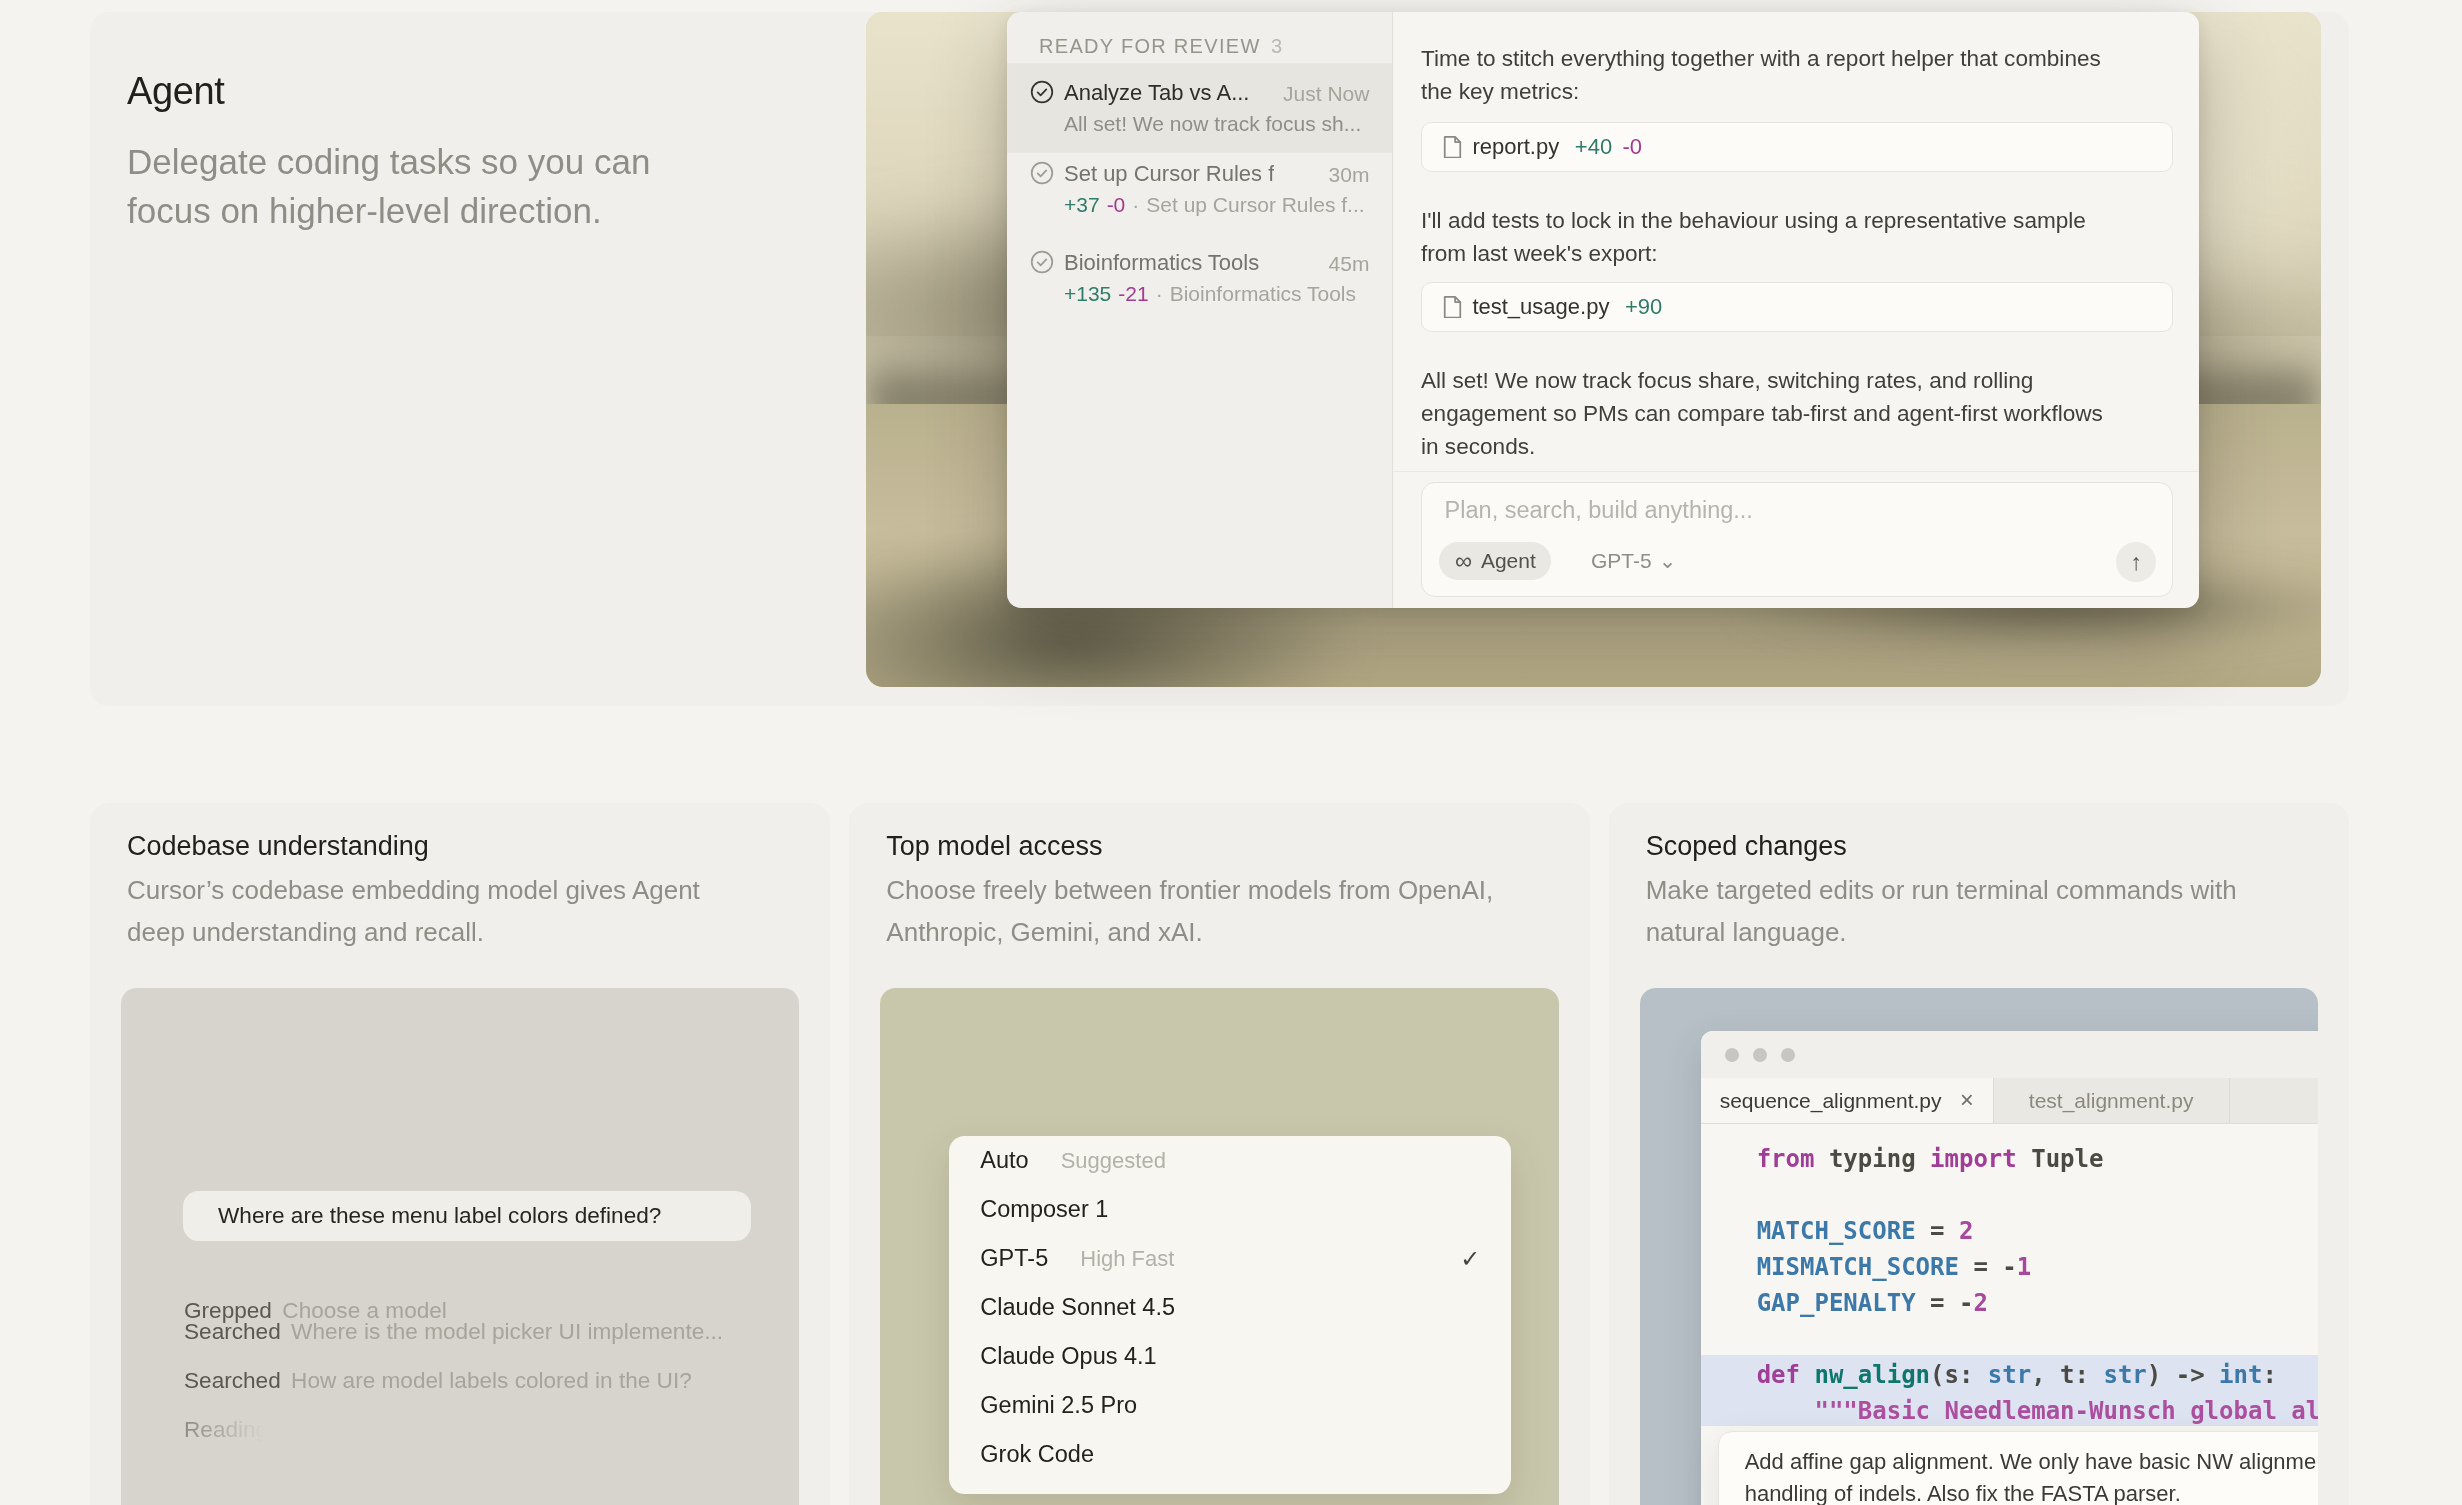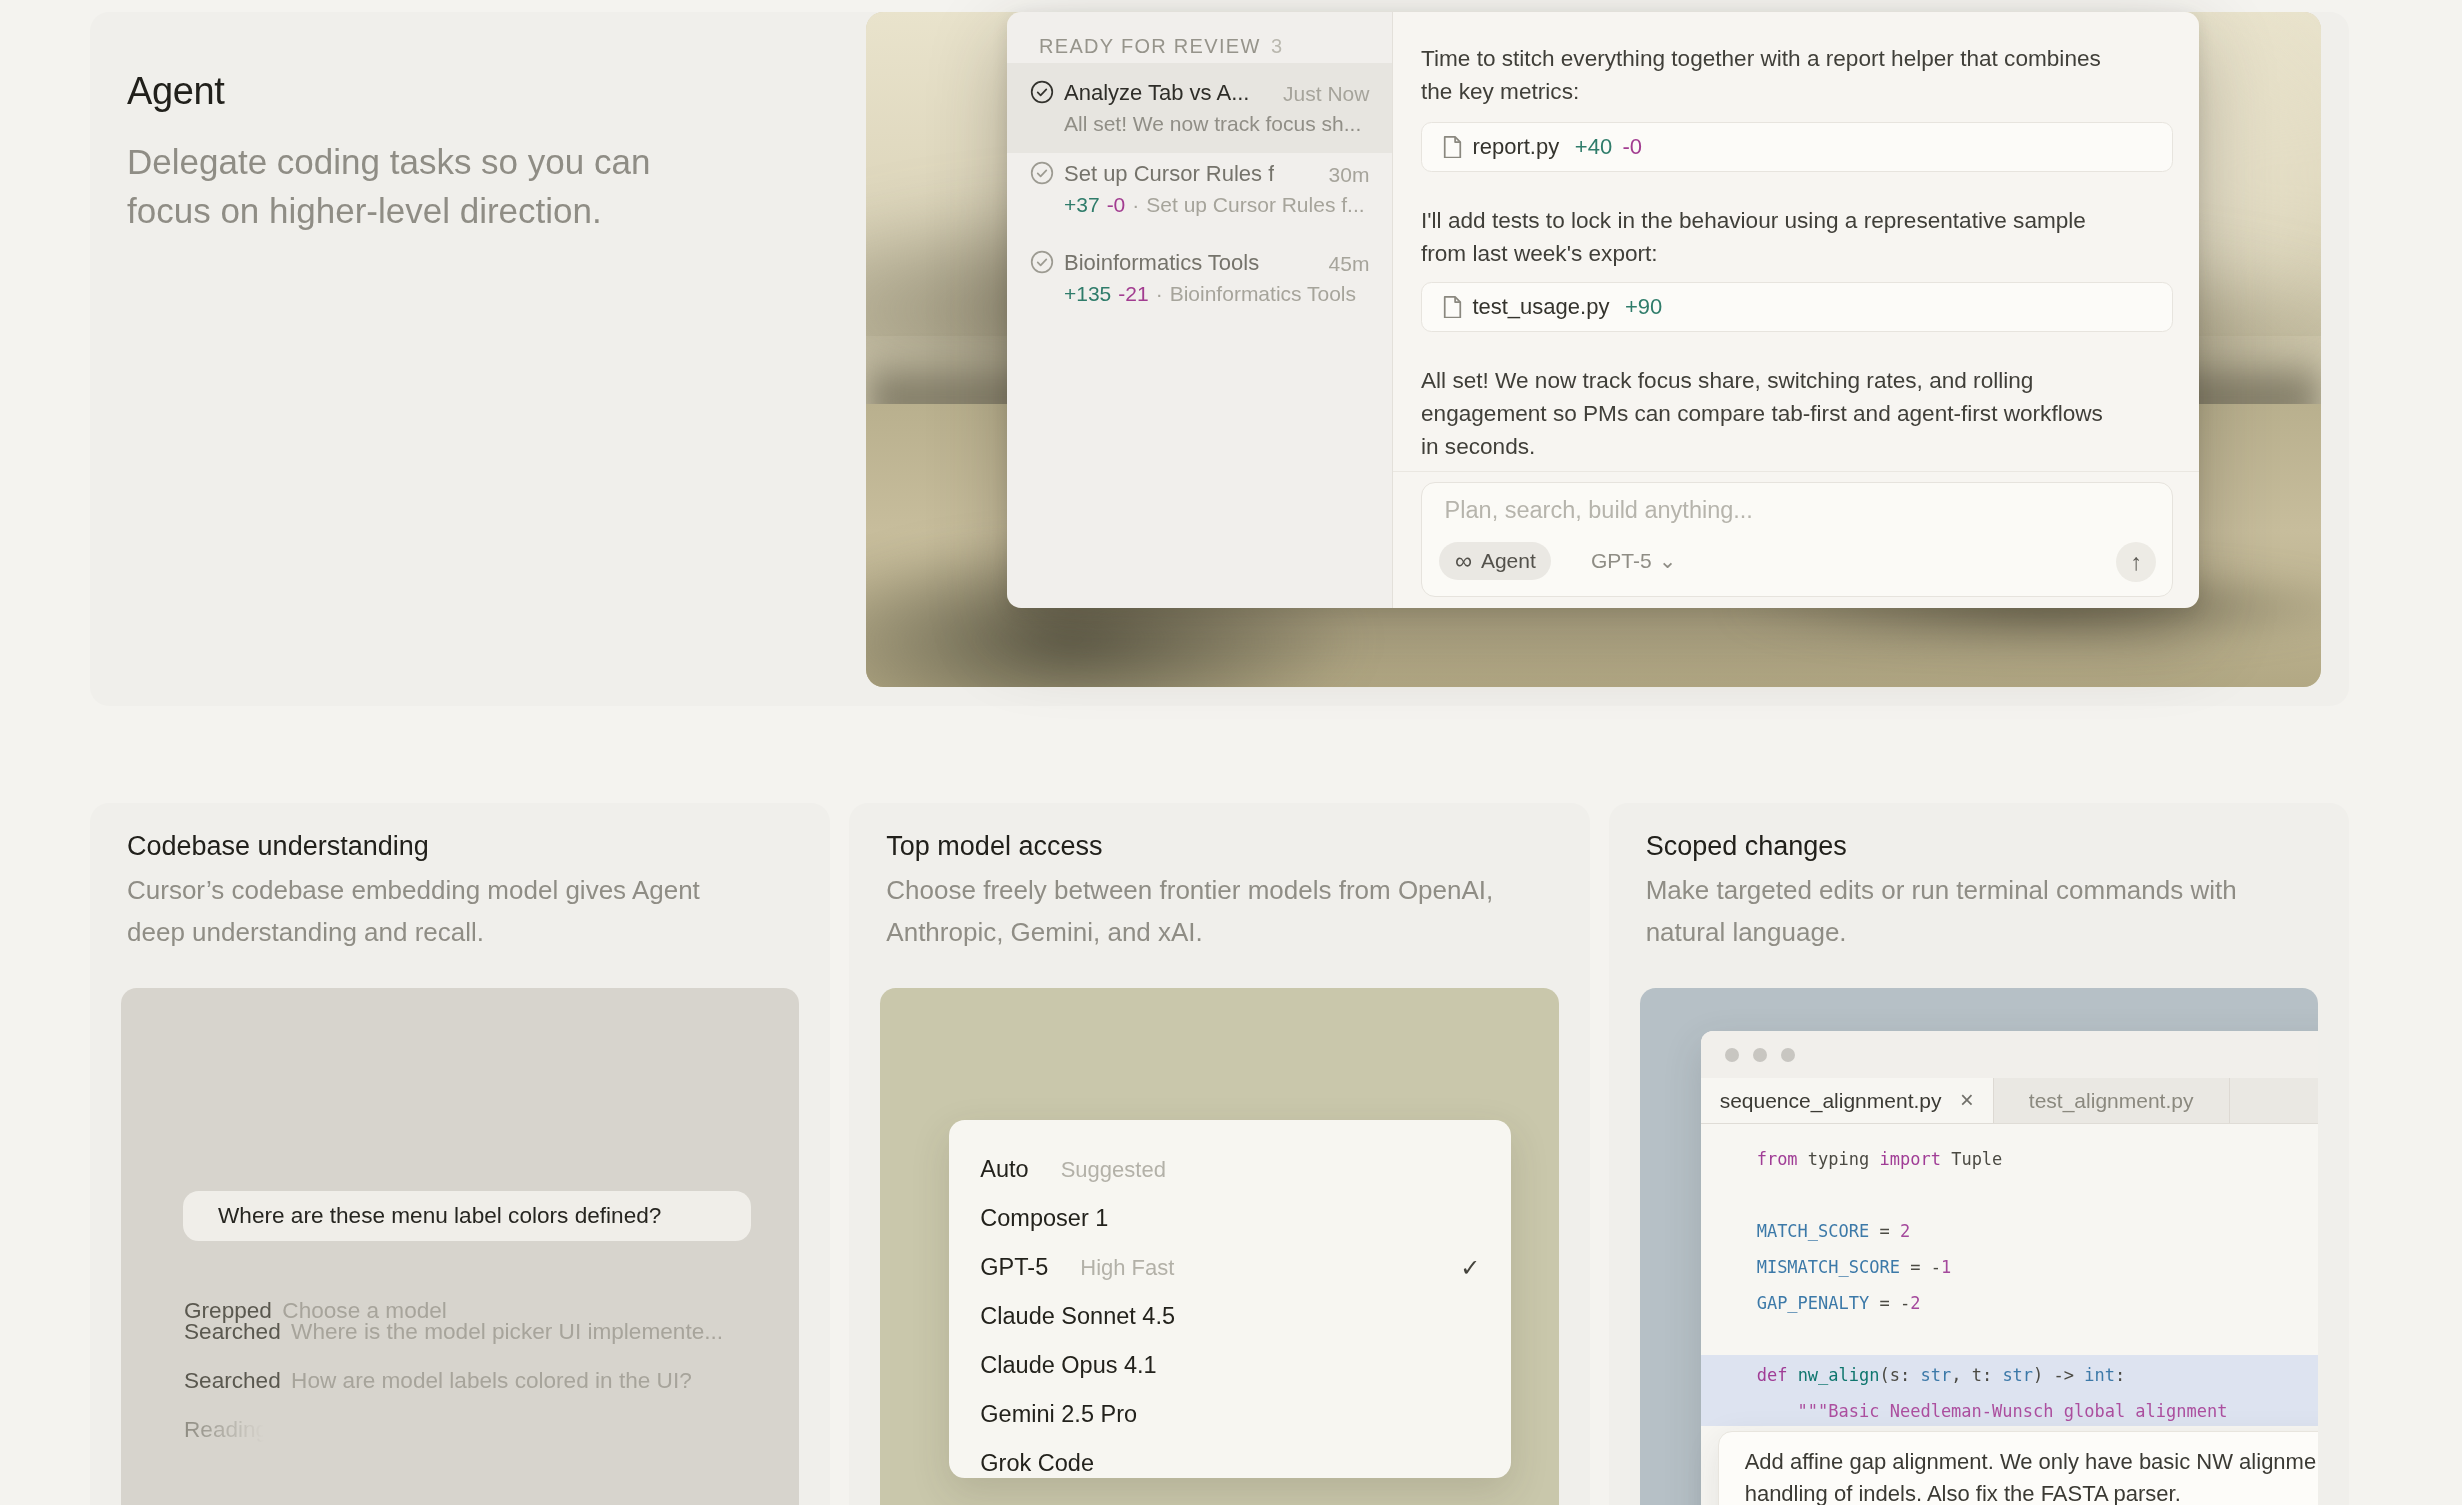--- a/index.html
+++ b/index.html
@@ -54,36 +54,36 @@
   .card{flex:1;height:748px;background:#f0efeb;border-radius:19px;position:relative;overflow:hidden;}
   .card-title{position:absolute;left:37px;top:28px;font-size:27px;font-weight:500;color:#21201b;}
   .card-desc{position:absolute;left:37px;top:66px;font-size:26px;line-height:42px;color:#8f8d85;}
   .card-panel{position:absolute;left:31px;top:185px;right:31px;height:574px;border-radius:15.7px;overflow:hidden;}
   .panel-gray{background:#d7d4cd;} .panel-olive{background:#c9c7ab;} .panel-blue{background:#b6c0c6;}
   .query-bubble{position:absolute;left:62px;top:203px;width:568px;height:50px;background:#f0eee9;border-radius:15.7px;
                 display:flex;align-items:center;padding:0 35px;box-sizing:border-box;font-size:22.6px;color:#262520;}
   .crow{position:absolute;left:63px;font-size:22.6px;display:flex;gap:10.4px;white-space:nowrap;}
   .crow .verb{color:#5a584f;} .crow .rest{color:#a7a49b;}
   .crow.reading .verb{background:linear-gradient(90deg,#8d8b81 0%,rgba(195,192,183,0) 95%);-webkit-background-clip:text;background-clip:text;color:transparent;}
-  .dropdown{position:absolute;left:69px;top:132px;width:562px;height:358px;background:#f7f6f1;border-radius:15.7px;
-            box-shadow:0 14px 38px rgba(60,55,40,.15);padding-top:25px;box-sizing:border-box;}
+  .dropdown{position:absolute;left:69px;top:148px;width:562px;height:358px;background:#f7f6f1;border-radius:15.7px;
+            box-shadow:0 14px 38px rgba(60,55,40,.15);padding-top:0;box-sizing:border-box;}
   .mrow{height:49px;display:flex;align-items:center;padding:0 31px;font-size:23.5px;color:#23221c;}
   .mrow .hint{margin-left:32px;font-size:22px;color:#b3b1a8;}
   .mrow .check{margin-left:auto;color:#45443d;font-size:24px;}
   
   .editor{position:absolute;left:61px;top:43px;width:748px;height:548px;background:#f7f6f2;border-radius:12px;overflow:hidden;
           box-shadow:0 14px 38px rgba(50,55,60,.16);}
   .titlebar{height:47px;background:#f1efeb;display:flex;align-items:center;gap:14px;padding-left:24px;}
   .dot{width:14px;height:14px;border-radius:50%;background:#c8c6c1;}
   .tabs{height:45px;background:#eae8e3;display:flex;border-bottom:0.9px solid #dfdcd6;}
   .tab{display:flex;align-items:center;font-size:21px;box-sizing:border-box;}
   .tab.active{width:293px;background:#f7f6f2;color:#3b3a34;padding:0 19px;border-right:0.9px solid #ddd9d3;justify-content:space-between;}
   .tab .close{color:#71706a;font-size:23.5px;}
   .tab.inactive{width:236px;color:#8b897f;justify-content:center;border-right:0.9px solid #ddd9d3;}
-  .code{position:relative;padding:17.4px 0 0 56px;font-family:"DejaVu Sans Mono",monospace;font-size:17px;line-height:36px;color:#55534b;}
+  .code{position:relative;padding:17.4px 0 0 56px;font-family:"DejaVu Sans Mono",monospace;font-size:24px;line-height:36px;color:#55534b;font-weight:bold;}
   .cl{height:36px;white-space:pre;position:relative;z-index:1;}
   .hl-band{position:absolute;left:0;right:0;top:231px;height:71px;background:#dde3f0;z-index:0;}
   .k{color:#a03d96;} .nm{color:#3c79a8;} .num{color:#a4499c;} .fn{color:#0f766e;} .str{color:#ac4f9f;} .lenf{color:#c0574b;} .pl{color:#4b4a43;}
   .prompt{position:absolute;left:78px;top:443px;width:713px;height:209px;background:#fdfcf9;border:0.9px solid #e8e5de;border-radius:14px;
           padding:14px 26px;box-sizing:border-box;font-size:22px;line-height:32px;color:#3b3a34;white-space:pre;z-index:3;
           box-shadow:0 10.4px 35px rgba(50,50,50,.10);}
   svg{display:block;}
 </style>
 </head>
 <body>

